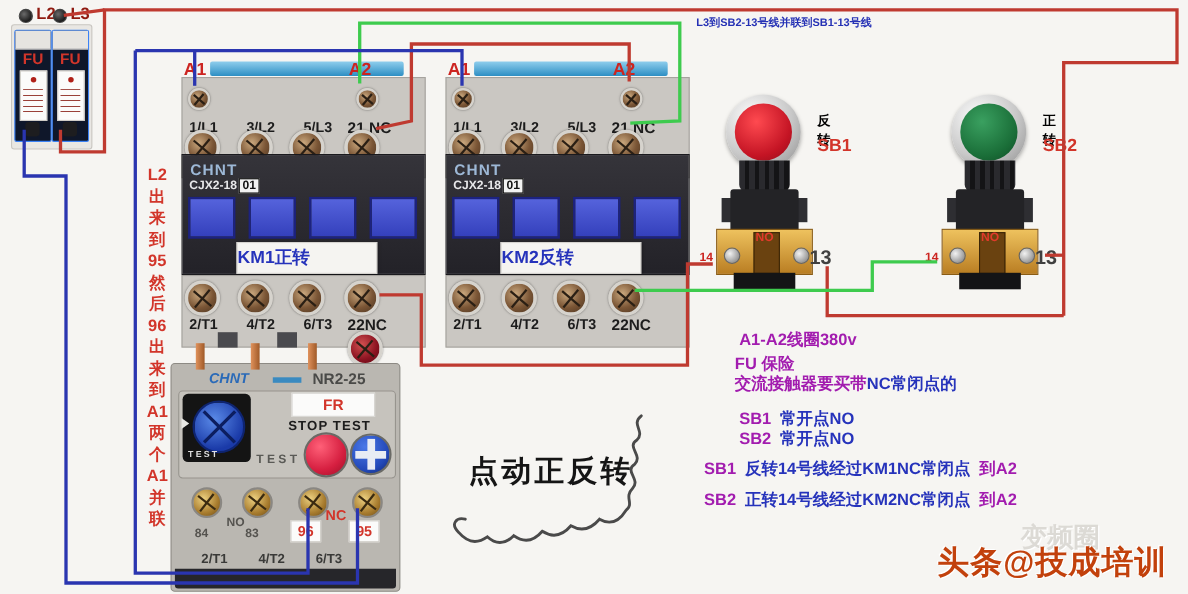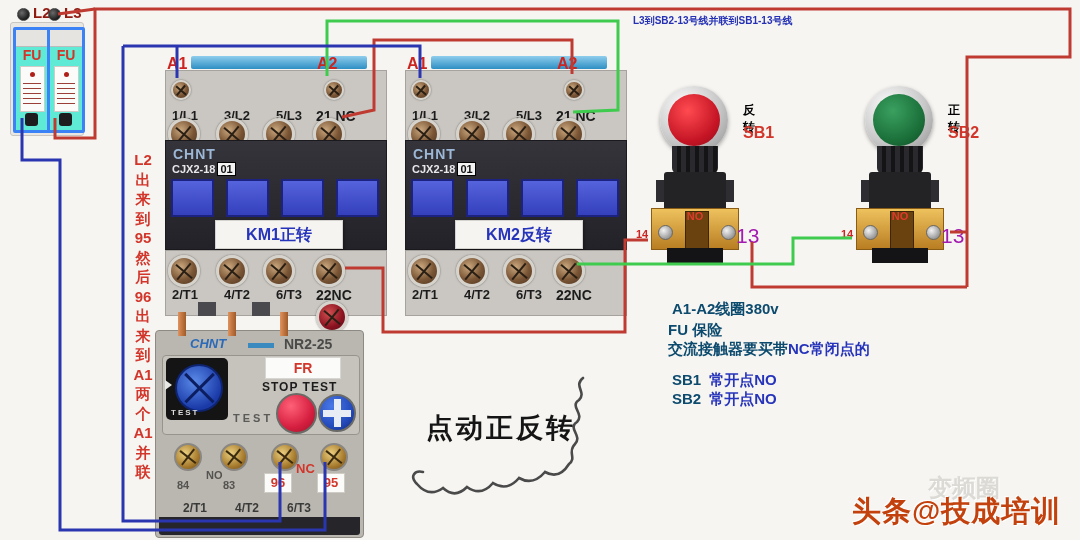--- a/index.html
+++ b/index.html
@@ -3,21 +3,21 @@
 <meta charset="utf-8">
 <style>
   html,body{margin:0;padding:0}
   body{font-family:"Liberation Sans","DejaVu Sans",sans-serif}
   #stage{position:relative;width:1080px;height:540px;background:#f6f5f2;overflow:hidden}
   .abs{position:absolute}
   
   #wires{position:absolute;left:0;top:0;z-index:6;pointer-events:none}
   
   .fuse-base{left:10px;top:22px;width:72px;height:112px;background:#e9e7e3;border:1px solid #c9c6c1;border-radius:3px}
-  .fuse-mod{position:absolute;top:4px;width:32px;height:100px;background:#5eead4;border:3px solid #3b82f6;border-radius:2px}
+  .fuse-mod{position:absolute;top:4px;width:32px;height:100px;background:#0f172a;border:1px solid #3b82f6;border-radius:2px}
   .fuse-cap{position:absolute;left:0;top:0;width:100%;height:16px;background:#e6e4e0;border-bottom:1px solid #bbb}
   .fuse-fu{position:absolute;left:0;top:17px;width:100%;text-align:center;font-weight:bold;font-size:14px;color:#d2352a}
   .fuse-sticker{position:absolute;left:4px;top:36px;width:23px;height:44px;background:#fbfbfa;border:1px solid #cfccc6}
   .fuse-dot{position:absolute;left:9px;top:5px;width:5px;height:5px;border-radius:50%;background:#b02018}
   .fuse-lines{position:absolute;left:2px;top:16px;width:18px;height:22px;background:repeating-linear-gradient(#9a4038 0 1px,transparent 1px 5px)}
   .fuse-term{position:absolute;bottom:4px;width:13px;height:13px;background:#1d1d1f;border-radius:3px}
   .top-screw{width:11px;height:11px;border-radius:50%;background:radial-gradient(circle at 35% 35%,#6a6a6a,#1c1c1c 70%);border:1px solid #444}
   .lx-label{font-weight:bold;font-size:15px;color:#8f1a10}
   
   .vnote{left:128px;top:150px;width:30px;text-align:center;color:#d2352a;font-weight:bold;font-size:15px;line-height:19.5px;z-index:7}
@@ -34,21 +34,21 @@
   .screw.sm{width:16px;height:16px;border-width:2px}
   .screw.lg{width:26px;height:26px}
   .screw.red{background:radial-gradient(circle at 38% 35%,#d25050,#8a1220 60%,#5a0a14)}
   .port-label{position:absolute;top:37px;font-weight:bold;font-size:13px;color:#1c1c1c}
   .port-label.big{font-size:14px}
   .ct-body{position:absolute;left:0;top:84px;width:222px;height:110px;background:linear-gradient(#35343a,#232228);border:1px solid #1a1a1e;box-sizing:border-box}
   .ct-brand{position:absolute;left:7px;top:5px;font-weight:bold;font-size:14px;color:#9db8d6;letter-spacing:1px}
   .ct-model{position:absolute;left:6px;top:21px;font-weight:bold;font-size:11px;color:#e8e8ea}
   .ct-aux{display:inline-block;margin-left:2px;background:#f2f2f2;color:#111;padding:0 2px;border:1px solid #000}
   .bluerect{position:absolute;top:38px;width:43px;height:38px;background:linear-gradient(#5563dc,#3440bc);border:2px solid #1c2280;box-sizing:border-box}
-  .ct-name{position:absolute;left:50px;top:164px;width:126px;height:27px;background:#f5f4f1;border:1px solid #d5d3cf;color:#2633bb;font-weight:bold;font-size:16px;text-align:center;line-height:27px;box-shadow:1px 1px 3px rgba(0,0,0,.4)}
+  .ct-name{position:absolute;left:50px;top:164px;width:126px;height:27px;background:#f5f4f1;border:1px solid #d5d3cf;color:#2633bb;font-weight:bold;font-size:16px;line-height:27px;box-shadow:1px 1px 3px rgba(0,0,0,.4)}
   .bt-label{position:absolute;top:36px;font-weight:bold;font-size:13px;color:#1c1c1c}
   .bt-label.big{font-size:14px}
   
   .relay{left:155px;top:330px;width:207px;height:206px;background:#bab7b1;border:1px solid #8d8a84;border-radius:4px}
   .ry-brand{position:absolute;left:34px;top:5px;font-weight:bold;font-style:italic;font-size:13px;color:#2a6ab8}
   .ry-bar{position:absolute;left:92px;top:12px;width:26px;height:5px;background:#3a8ac0}
   .ry-model{position:absolute;left:128px;top:5px;font-weight:bold;font-size:14px;color:#4a4a48}
   .ry-panel{position:absolute;left:6px;top:24px;width:196px;height:78px;background:#c6c3bd;border:1px solid #97948e;border-radius:4px}
   .ry-window{position:absolute;left:3px;top:2px;width:62px;height:62px;background:#141414;border-radius:5px}
   .ry-dial{position:absolute;left:9px;top:6px;width:44px;height:44px;border-radius:50%;background:radial-gradient(circle at 40% 35%,#5a8ae8,#1a3aa8 70%);border:2px solid #0e2470}
@@ -82,27 +82,27 @@
   .pushbtn.green .pb-cap{background:radial-gradient(circle at 38% 32%,#3aa060,#1a6e38 65%,#0e4a24)}
   .pb-collar{position:absolute;left:22px;top:58px;width:46px;height:28px;background:repeating-linear-gradient(90deg,#2a2a2e 0 5px,#141416 5px 9px);border-radius:0 0 6px 6px}
   .pb-housing{position:absolute;left:14px;top:84px;width:62px;height:40px;background:#232326;border-radius:3px}
   .pb-ear{position:absolute;top:92px;width:10px;height:22px;background:#2e2e32}
   .pb-block{position:absolute;left:1px;top:120px;width:88px;height:42px;background:linear-gradient(#eec25e,#b97d22);border:1px solid #8a5c14;box-sizing:border-box}
   .pb-mid{position:absolute;left:33px;top:2px;width:22px;height:36px;background:#6a4210;border:1px solid #3c2606}
   .pb-no{position:absolute;left:0;top:1px;width:100%;text-align:center;font-weight:bold;font-size:11px;color:#e03a2a}
   .pb-bscrew{position:absolute;top:16px;width:13px;height:13px;border-radius:50%;background:radial-gradient(circle at 35% 35%,#f2f2f2,#9a9a9a 70%);border:1px solid #666}
   .pb-base{position:absolute;left:17px;top:160px;width:56px;height:15px;background:#141416}
   .pb-t14{position:absolute;left:-14px;top:140px;font-weight:bold;font-size:11px;color:#cc2420}
-  .pb-t13{position:absolute;left:86px;top:136px;font-weight:normal;font-size:21px;color:#a21caf}
+  .pb-t13{position:absolute;left:86px;top:136px;font-weight:bold;font-size:18px;color:#404040}
   .pb-func{position:absolute;left:93px;top:14px;font-weight:bold;font-size:12px;color:#000000}
   .pb-id{position:absolute;left:93px;top:36px;font-weight:bold;font-size:16px;color:#d2352a}
   
   .top-note{left:633px;top:14px;font-weight:bold;font-size:10px;color:#2531b5;z-index:7}
   .note{position:absolute;font-weight:bold;font-size:15px;z-index:7;white-space:nowrap}
-  .nred{color:#0c4a6e}.nblue{color:#2633bb}
+  .nred{color:#a21caf}.nblue{color:#2633bb}
   .gap{display:inline-block;width:8px}
   .bubble-text{left:426px;top:410px;font-weight:bold;font-size:27px;color:#151515;letter-spacing:3px;z-index:7}
   .wm-ghost{left:928px;top:472px;font-weight:bold;font-size:24px;color:#dcdad5;text-shadow:1px 1px 0 #fff;z-index:7}
   .wm-main{left:852px;top:492px;font-weight:bold;font-size:29px;color:#c2410c;text-shadow:1px 1px 0 #ffffff,-1px -1px 0 #ffffff;z-index:7;letter-spacing:1px}
 </style>
 </head>
 <body>
 
 <div id="stage">
 
@@ -307,20 +307,22 @@
     <div class="pb-id">SB2</div>
   </div>
 
   <div class="abs top-note">L3到SB2-13号线并联到SB1-13号线</div>
 
   <div class="note" style="left:672px;top:300px"><span class="nred">A1-A2线圈380v</span></div>
   <div class="note" style="left:668px;top:321px"><span class="nred">FU 保险</span></div>
   <div class="note" style="left:668px;top:340px"><span class="nred">交流接触器要买带</span><span class="nblue">NC常闭点的</span></div>
   <div class="note" style="left:672px;top:371px"><span class="nred">SB1</span><span class="gap"></span><span class="nblue">常开点NO</span></div>
   <div class="note" style="left:672px;top:390px"><span class="nred">SB2</span><span class="gap"></span><span class="nblue">常开点NO</span></div>
+  <div class="note" style="left:640px;top:417px"><span class="nred">SB1</span><span class="gap"></span><span class="nblue">反转14号线经过KM1NC常闭点</span><span class="gap"></span><span class="nred">到A2</span></div>
+  <div class="note" style="left:640px;top:445px"><span class="nred">SB2</span><span class="gap"></span><span class="nblue">正转14号线经过KM2NC常闭点</span><span class="gap"></span><span class="nred">到A2</span></div>
 
   <svg class="abs" style="left:393px;top:376px;z-index:7" width="208" height="120" viewBox="0 0 208 120">
     <path d="M190,2 C180,10 194,16 186,24 C176,30 192,38 184,46 C174,52 190,60 182,68 C174,76 184,82 176,88
              q -10,16 -24,8 q -12,14 -26,6 q -12,14 -26,5 q -12,14 -26,4 q -12,12 -24,1 q -14,10 -26,-4 c -8,-8 -2,-14 6,-12" fill="none" stroke="#4a4a4a" stroke-width="2.6" stroke-linecap="round"></path>
   </svg>
   <div class="abs bubble-text">点动正反转</div>
 
   <div class="abs wm-ghost">变频圈</div>
   <div class="abs wm-main">头条@技成培训</div>
 

